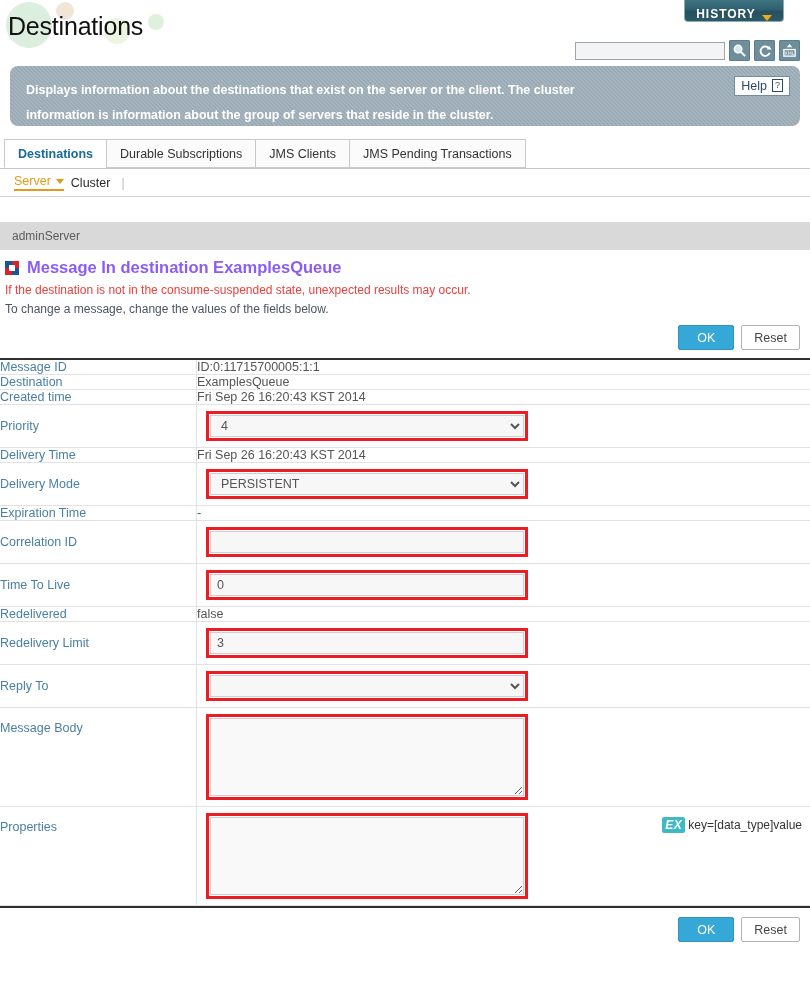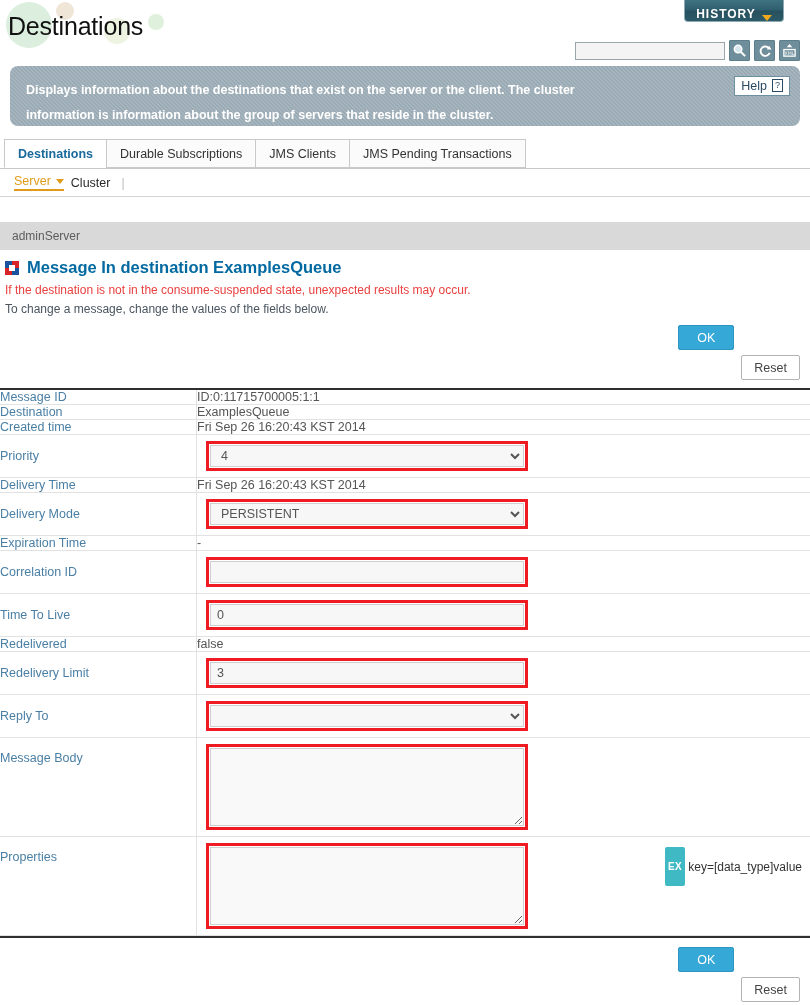--- a/index.html
+++ b/index.html
@@ -239,21 +239,21 @@
   .msg-icon .q2 { left: 7px; top: 0; background: #d8232a; }
   .msg-icon .q3 { left: 0; top: 7px; background: #d8232a; }
   .msg-icon .q4 { left: 7px; top: 7px; background: #19539e; }
   .msg-icon .ctr {
     position: absolute; left: 4px; top: 4px; width: 6px; height: 6px; background: #ffffff;
   }
   .msg-title h2 {
     margin: 0;
     font-size: 16.5px;
     font-weight: bold;
-    color: #0369a1;
+    color: #8b5cf6;
   }
   .msg-warn {
     margin: 6px 0 0 5px;
     font-size: 12px;
     color: #e8413f;
   }
   .msg-sub {
     margin: 5px 0 0 5px;
     font-size: 12px;
     color: #4a5560;
@@ -281,21 +281,20 @@
   }
   .btn-ok {
     background: #36a8d8;
     border: 1px solid #2e94c0;
     color: #ffffff;
   }
   .btn-reset {
     background: #ffffff;
     border: 1px solid #b3b3b3;
     color: #444;
-    margin-top: 30px;
   }
 
   
   .form-table {
     width: 810px;
     border-collapse: collapse;
     border-top: 2px solid #2f2f2f;
   }
   .form-table tr { border-bottom: 1px solid #e2e2e2; }
   .form-table td { vertical-align: middle; padding: 0; }
@@ -349,25 +348,26 @@
     align-items: center;
     gap: 3px;
     font-size: 12px;
     color: #333;
     position: absolute;
     right: 8px;
   }
   .ex-badge {
     background: #3fb9c4;
     color: #ffffff;
-    font-size: 10px;
+    font-size: 12px;
     font-weight: bold;
-    padding: 14px 3px;
+    padding: 1px 3px;
     border-radius: 2px;
     letter-spacing: 0.5px;
+    font-style: italic;
   }
   .hint-wrap { position: relative; width: 100%; }
 
   .bottom-rule {
     border-top: 2px solid #2f2f2f;
     margin-top: 0;
   }
   .footer-actions {
     display: flex;
     justify-content: flex-end;

